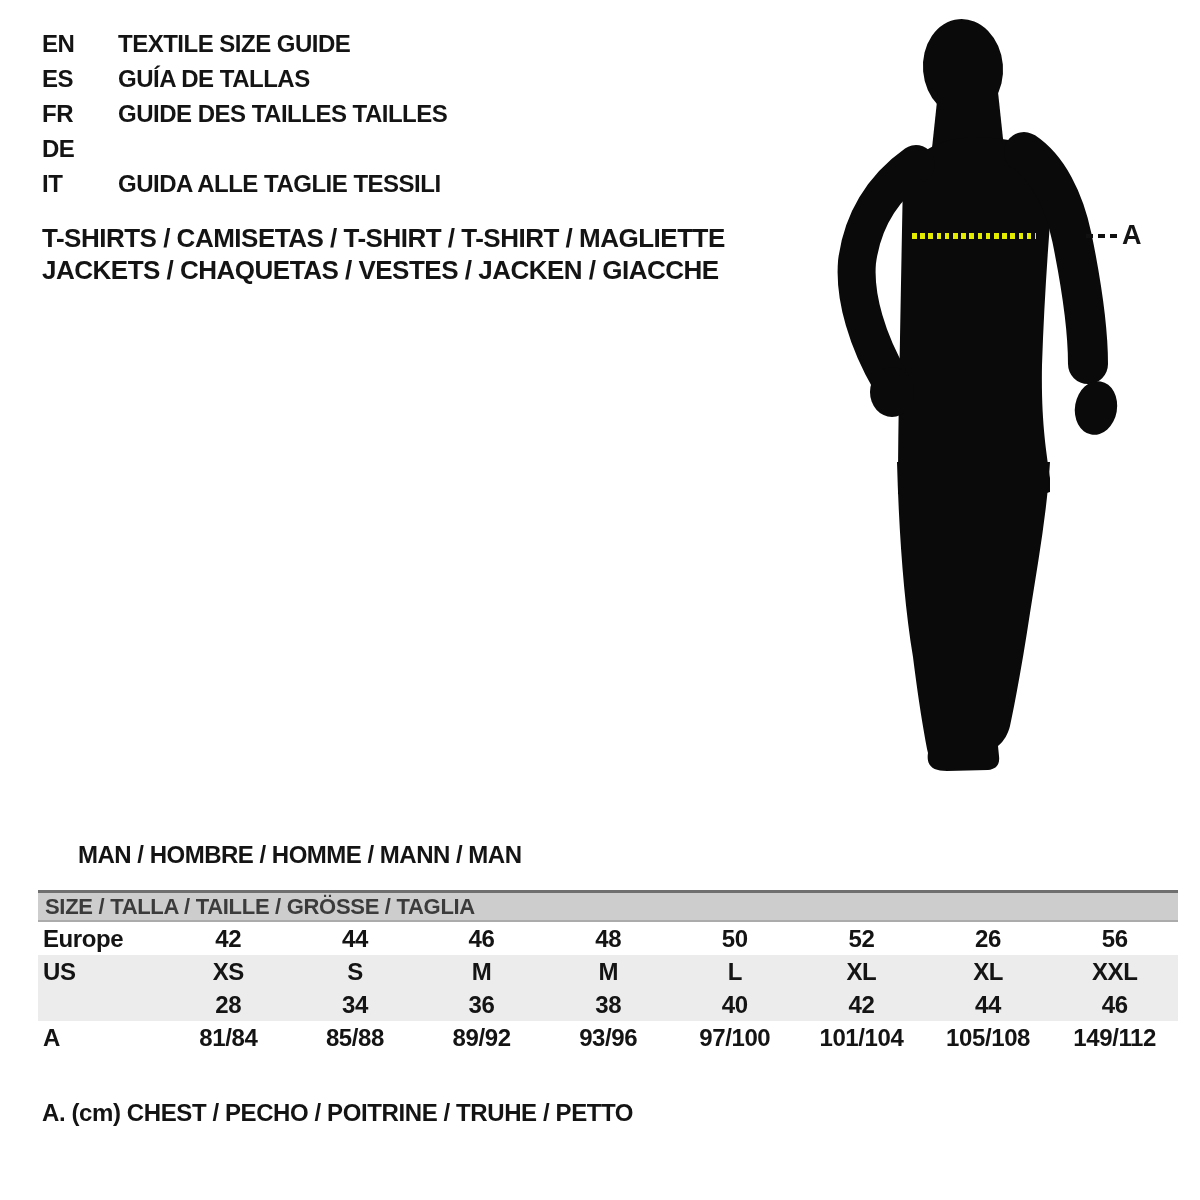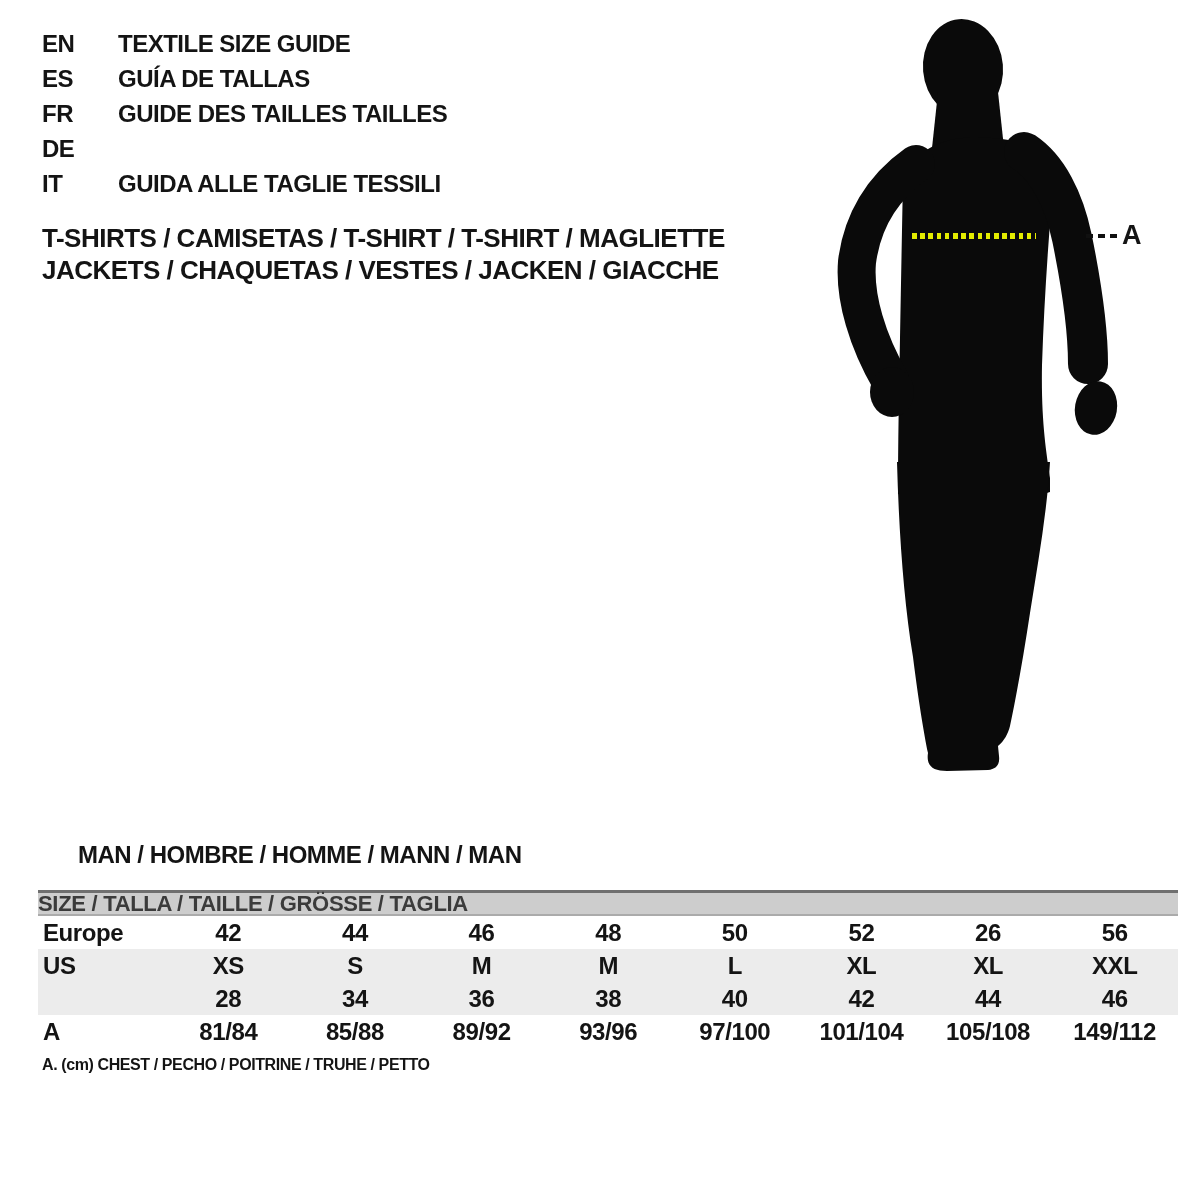--- a/index.html
+++ b/index.html
@@ -27,32 +27,32 @@
   .measure-dash { left:1086px; top:234px; width:34px; height:4px;
     background:repeating-linear-gradient(90deg,#101010 0 7px,transparent 7px 12px); }
   .measure-label { left:1122px; top:220px; font-size:27px; font-weight:bold; }
 
   
   .heading-man { left:42px; top:844px; font-size:24px; font-weight:bold;
                  line-height:22px; letter-spacing:-0.5px; white-space:nowrap;margin-left:36px; }
 
   
   .size-table { left:38px; top:890px; width:1140px; }
-  .table-header { height:26px; background:#cdcdcd; box-sizing:border-box;
+  .table-header { height:32px; background:#cdcdcd; box-sizing:border-box;
     border-top:3px solid #6f6f6f; border-bottom:2px solid #ababab;
-    display:flex; align-items:center; 
+    display:flex; align-items:center; padding-left:7px;
     font-size:22px; font-weight:bold; color:#3b3b3b; letter-spacing:-0.3px; }
   .trow { display:flex; height:33px; align-items:center;
           font-size:24px; font-weight:bold; letter-spacing:-0.4px; }
   .trow.shaded { background:#ececec;justify-content:flex-end; }
   .tlabel { width:127px; padding-left:5px; box-sizing:border-box; }
   .tcell { flex:1; text-align:center; }
 
   
-  .footnote { left:42px; top:1054px; font-size:16px; font-weight:bold;
+  .footnote { left:42px; top:1102px; font-size:24px; font-weight:bold;
               line-height:22px; letter-spacing:-0.4px; white-space:nowrap; }
 </style>
 </head>
 <body>
 
 <div class="canvas">
 
   <div class="abs lang-block">
     <div class="lang-row">
       <span class="lang-code">EN</span>

